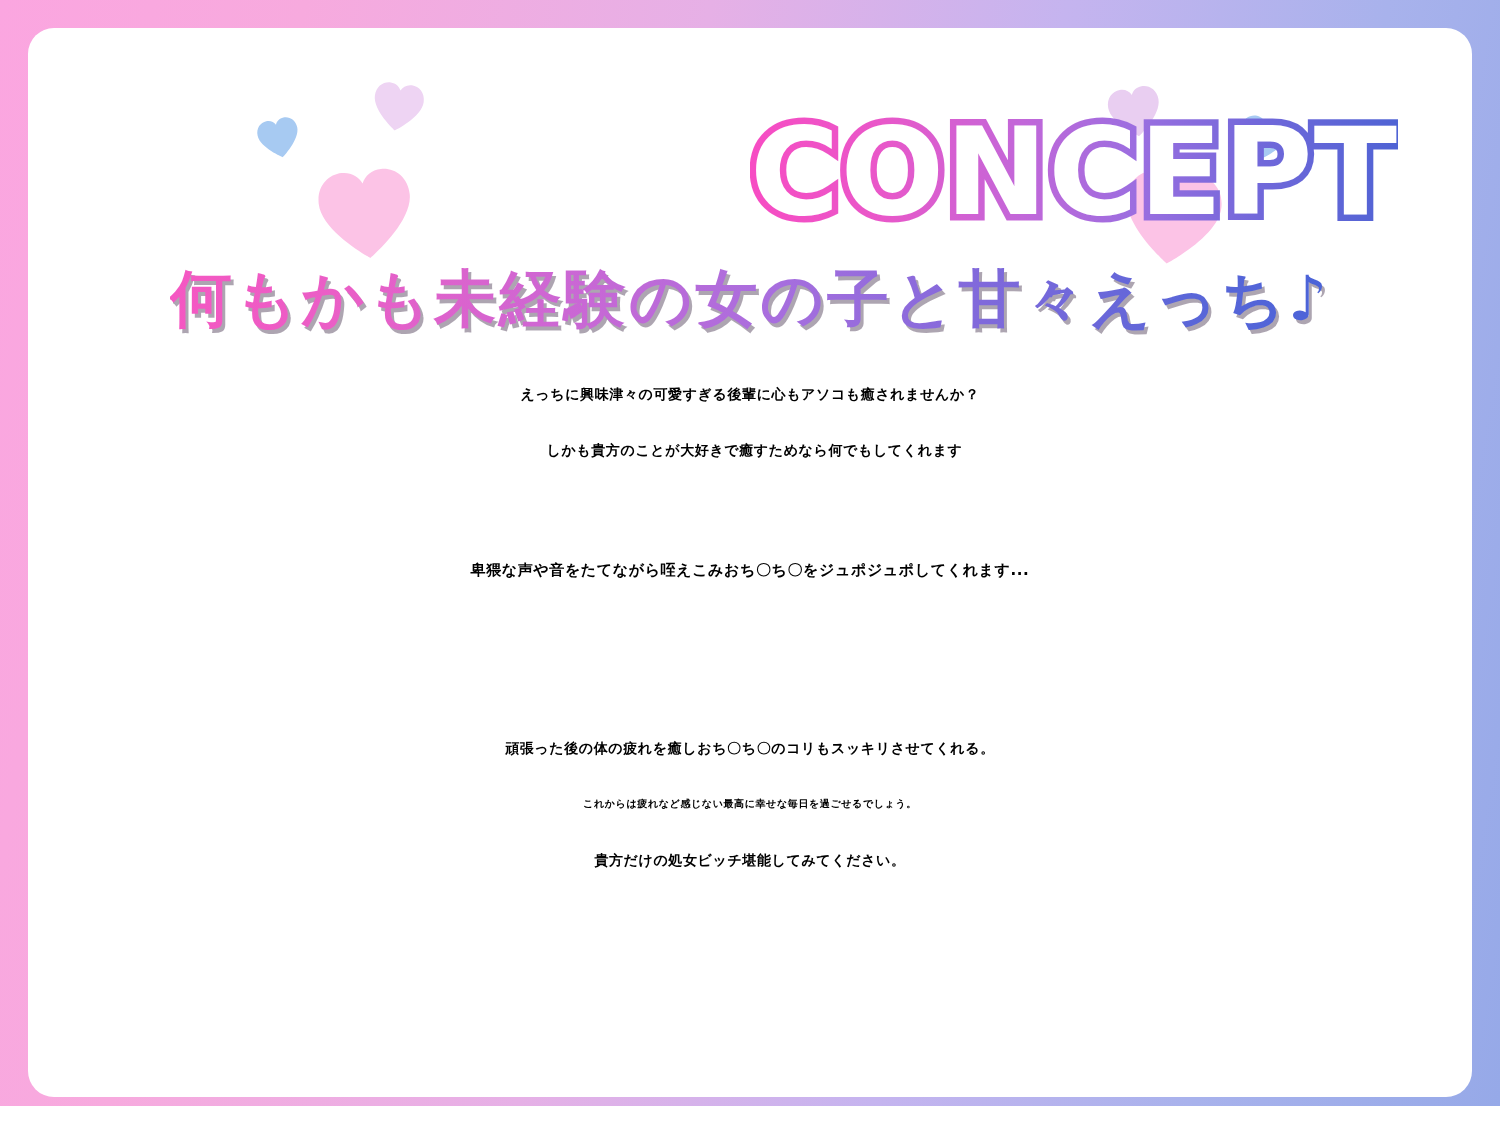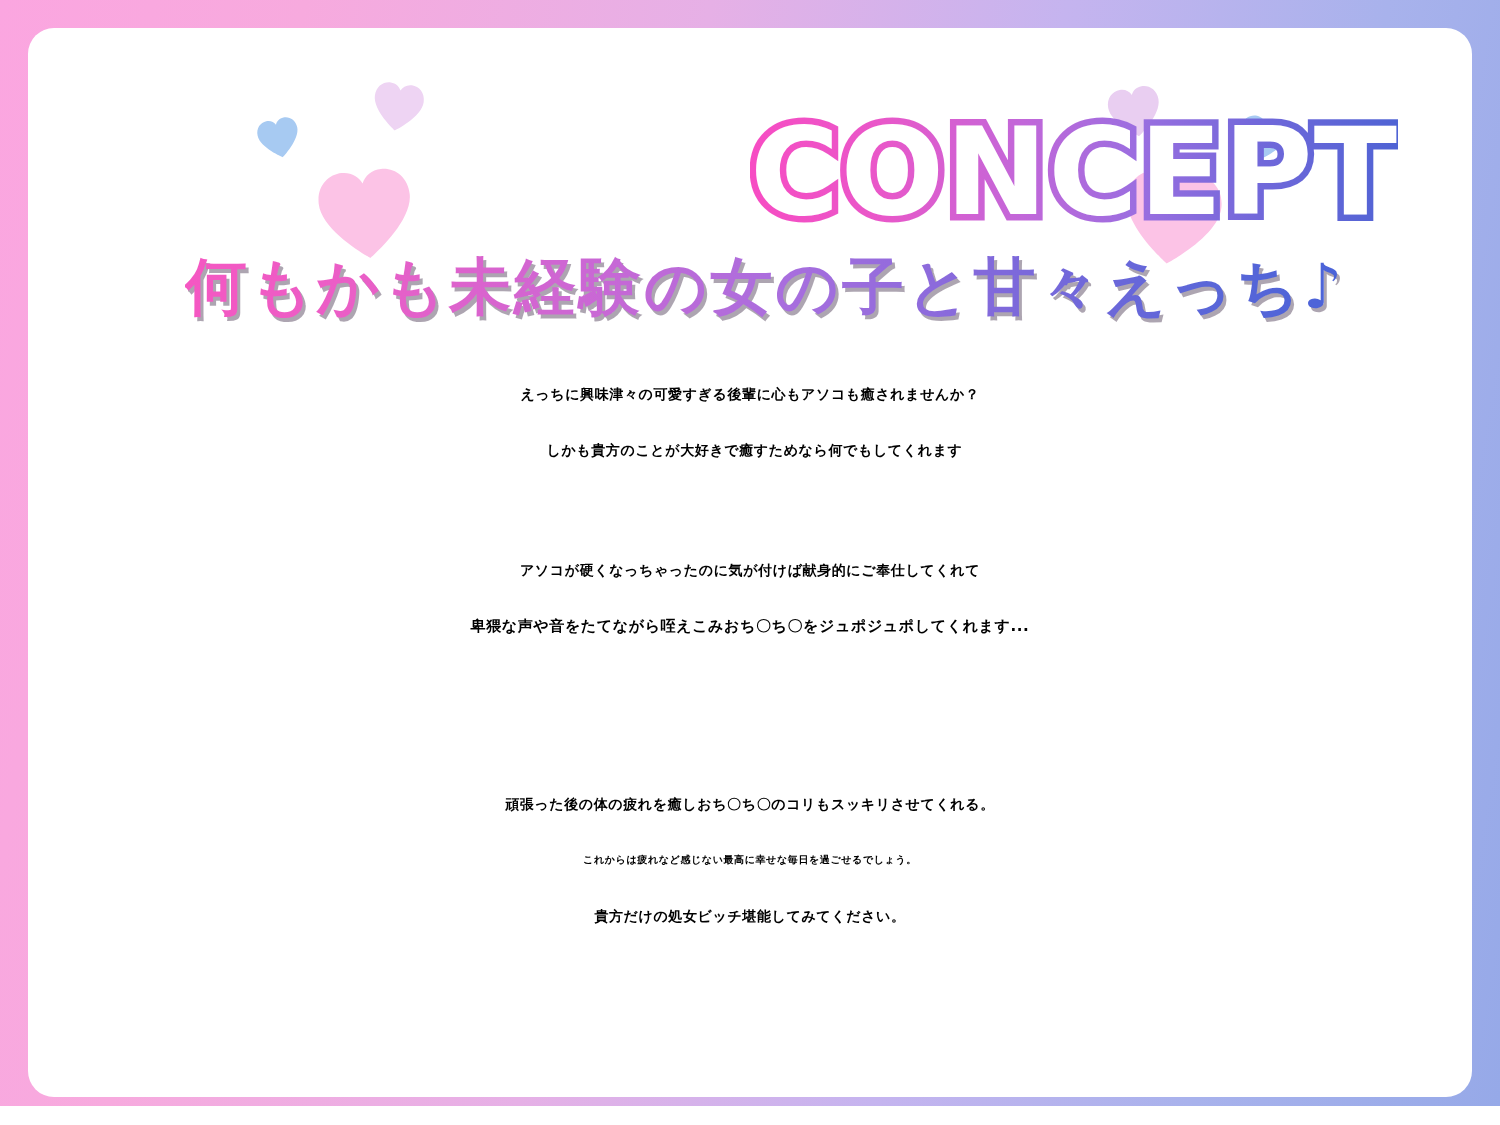--- a/index.html
+++ b/index.html
@@ -93,24 +93,23 @@
     left: 0;
     top: 0;
     color: #ffffff;
     -webkit-text-stroke: 0;
   }
 
   
   #subtitle-wrap {
     position: absolute;
     left: 0;
-    top: 220px;
+    top: 232px;
     width: 100%;
     text-align: center;
-    margin-left: 15px;
   }
   #subtitle {
     display: inline-block;
     font-family: "DejaVu Sans", "Liberation Sans", sans-serif;
     font-size: 62px;
     font-weight: bold;
     letter-spacing: 3px;
     line-height: 1.25;
     white-space: nowrap;
     background-image: linear-gradient(90deg,
@@ -203,21 +202,20 @@
       <span id="subtitle" style="font-size: 62px;">何もかも未経験の女の子と甘々えっち♪</span>
     </div>
 
     <div id="body-text" style="color: rgb(65, 99, 196);">
         <div class="para">
           <div class="line" style="font-size: 14px;">えっちに興味津々の可愛すぎる後輩に心もアソコも癒されませんか？</div>
           <div class="line" style="font-size: 14px; padding-left: 9px;">しかも貴方のことが大好きで癒すためなら何でもしてくれます</div>
         </div>
         <div class="para-gap-1"></div>
         <div class="para">
-          <div class="line" style="font-size: 14px;">アソコが硬くなっちゃったのに気が付けば献身的にご奉仕してくれて</div>
           <div class="line" style="font-size: 15px;">卑猥な声や音をたてながら咥えこみおち〇ち〇をジュポジュポしてくれます...</div>
         </div>
         <div class="para-gap-2"></div>
         <div class="para-gap-3"></div>
         <div class="para">
           <div class="line" style="font-size: 14px;">頑張った後の体の疲れを癒しおち〇ち〇のコリもスッキリさせてくれる。</div>
           <div class="line" style="font-size: 10px;">これからは疲れなど感じない最高に幸せな毎日を過ごせるでしょう。</div>
           <div class="line" style="font-size: 14px;">貴方だけの処女ビッチ堪能してみてください。</div>
         </div>
       </div>

